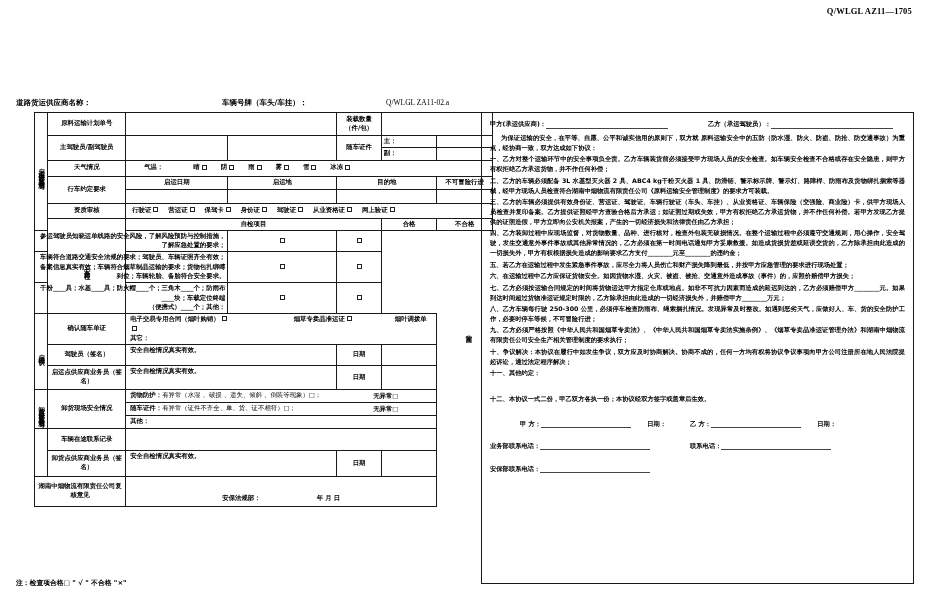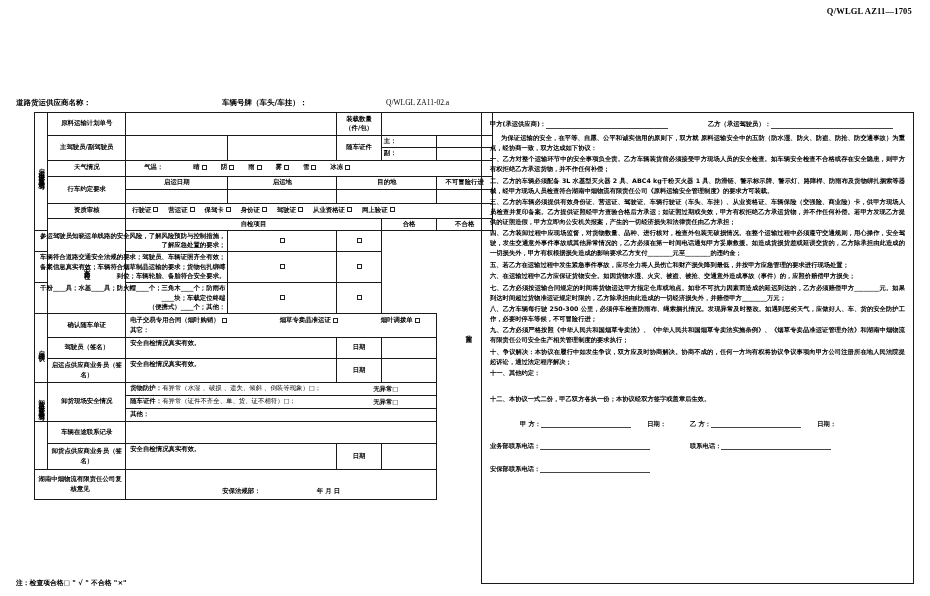--- a/index.html
+++ b/index.html
@@ -258,21 +258,21 @@
       <td class="ctr"><span class="cb"></span></td>
     </tr>
 
     <tr>
       <td class="vcell" rowspan="3">
         <span class="vtxt">启运确认</span>
       </td>
       <td class="ctr">确认随车单证</td>
       <td colspan="4" style="height:24px;padding-left:4px">
         <span class="sub-line">
-          <span style="margin-right:52px"><span>电子交易专用合同（烟叶购销）</span><span class="cb"></span></span><span style="margin-right:42px"><span>烟草专卖品准运证</span><span class="cb"></span></span><span><span>烟叶调拨单</span><span class="cb"></span></span>
+          <span style="margin-right:66px"><span>电子交易专用合同（烟叶购销）</span><span class="cb"></span></span><span style="margin-right:42px"><span>烟草专卖品准运证</span><span class="cb"></span></span><span><span>烟叶调拨单</span><span class="cb"></span></span>
         </span>
         <span class="sub-line">其它：</span>
       </td>
     </tr>
 
     <tr>
       <td class="ctr" style="height:21px">驾驶员（签名）</td>
       <td colspan="2" style="padding-left:4px;vertical-align:top">安全自检情况真实有效。</td>
       <td class="ctr">日期</td>
       <td></td>

